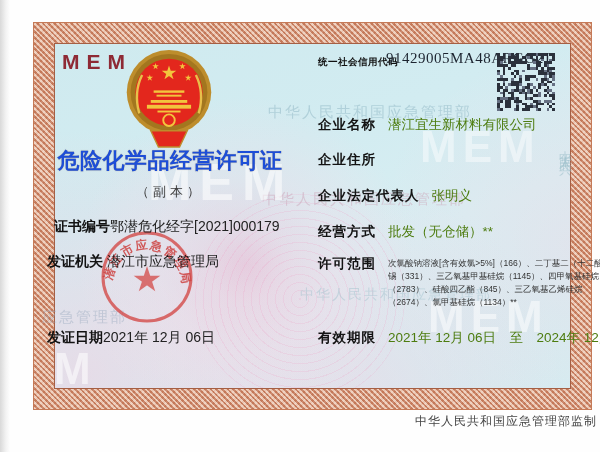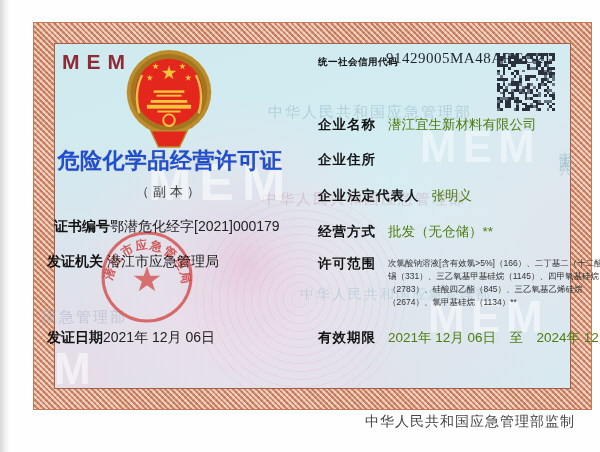--- a/index.html
+++ b/index.html
@@ -54,21 +54,21 @@
   .credit-value{left:386px;top:50px;font-size:15px;font-family:"Liberation Serif","DejaVu Serif",serif;
     color:#1c2430;letter-spacing:.5px;}
   .qr{left:497px;top:53px;width:58px;height:58px;}
   .row{position:absolute;left:318px;display:flex;gap:12px;font-size:13.5px;white-space:nowrap;}
   .row .lbl{font-weight:bold;color:#131313;letter-spacing:1px;text-align:right;}
   .row .val{color:#4d7c0f;}
   .r1{top:116px;} .r2{top:151px;} .r3{top:187px;} .r4{top:223px;}
   .r5{top:255px;}
   .r5 .val{white-space:normal;width:224px;font-size:8.5px;line-height:13px;color:#333;margin-top:2px;}
   .r6{top:329px;} .r7{top:358px;}
-  .producer{right:25px;top:413px;font-size:14px;color:#454545;letter-spacing:1px;}
+  .producer{right:3px;top:413px;font-size:12px;color:#454545;letter-spacing:1px;}
 </style>
 </head>
 <body>
 
 <div class="page">
 
   <div class="frame">
     <div class="inner">
       <div class="rosette"></div>
     </div>

